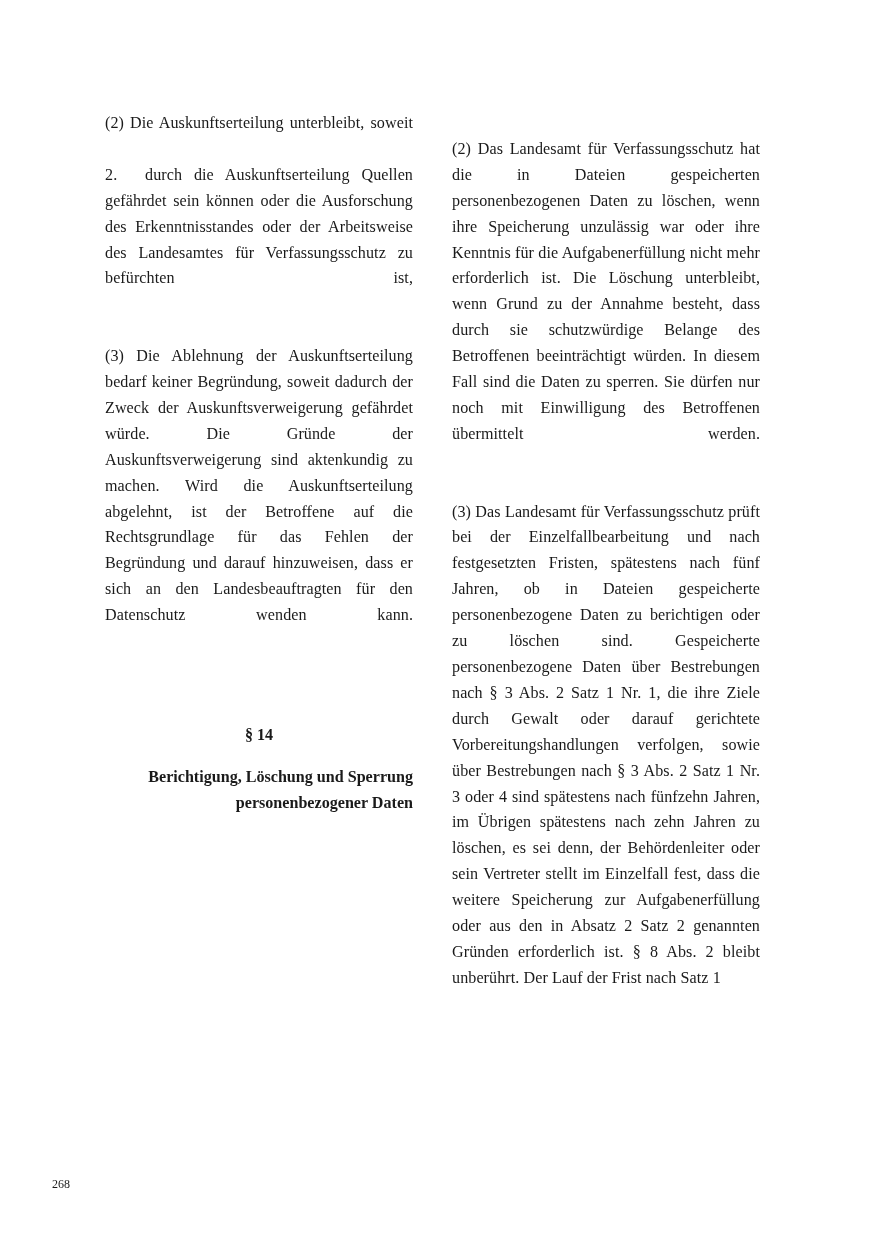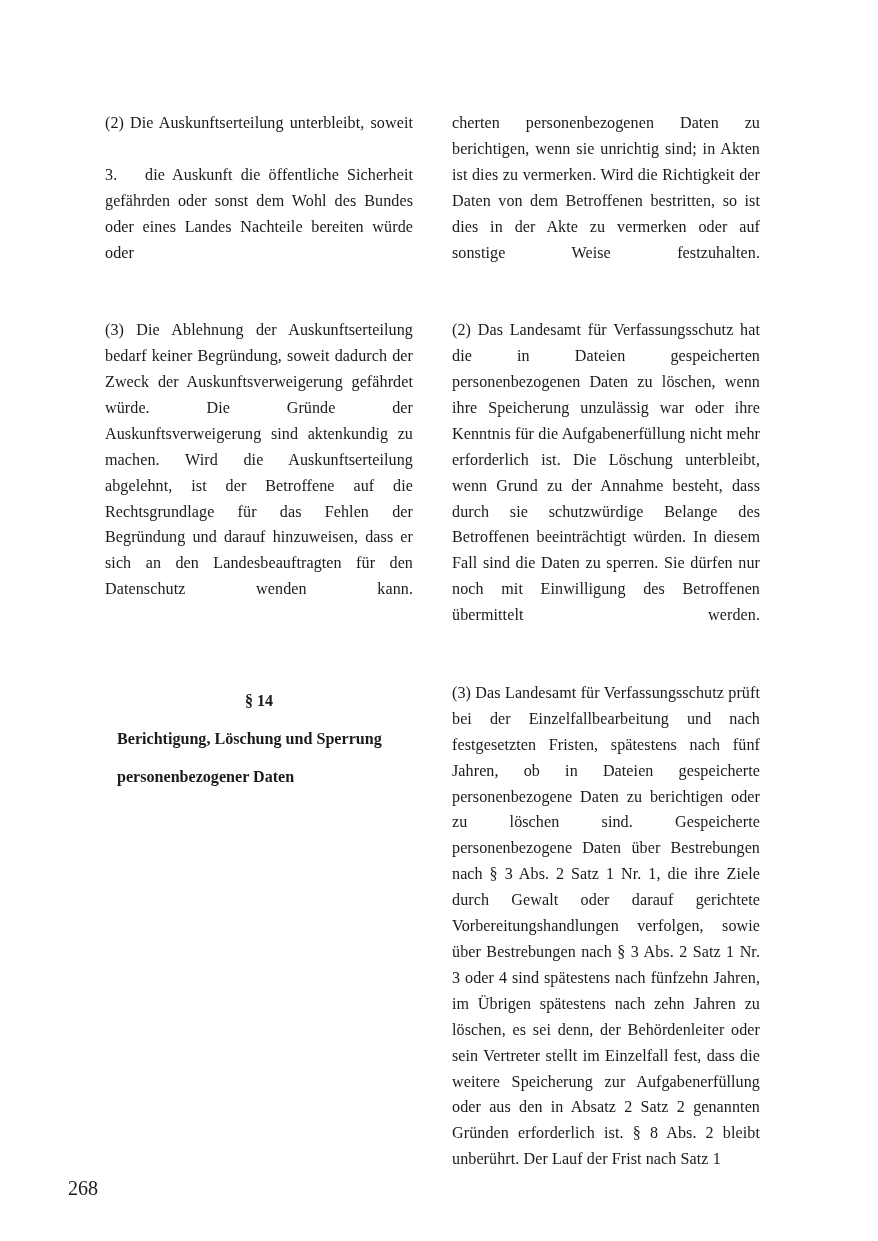--- a/index.html
+++ b/index.html
@@ -60,76 +60,75 @@
 
   .gap { height: 25.9px; }
 
   
   p.item .num {
     display: inline-block;
     width: 40px;
   }
 
   .heading {
-    margin: 8px;
+    margin: 16px;
     text-align: center;
     font-weight: bold;
     font-size: 16.1px;
     line-height: 25.9px;
   }
   .heading-sec {
-    margin: 12px;
-    text-align: left;
+    margin: 0;
+    text-align: right;
     font-weight: bold;
     font-size: 16.1px;
     line-height: 25.9px;
   }
 
   .folio {
     position: absolute;
-    left: 68px;
+    left: 52px;
     top: 1178px;
-    font-size: 20px;
+    font-size: 12px;
     line-height: 1;
     color: #1a1a1a;
   }
 </style>
 </head>
 <body>
 
 <div class="page">
 
   <div class="columns">
 
     <div class="col col-left">
 
       <p class="para">(2) Die Auskunftserteilung unterbleibt, soweit</p>
 
 
+      <p class="para item"><span class="num">2.</span><span>durch die Auskunftserteilung Quellen gefährdet sein können oder die Ausforschung des Erkenntnisstandes oder der Arbeitsweise des Landesamtes für Verfassungsschutz zu befürchten ist,</span></p>
 
-      <p class="para item"><span class="num">3.</span><span>die Auskunft die öffentliche Sicherheit gefährden oder sonst dem Wohl des Bundes oder eines Landes Nachteile bereiten würde oder</span></p>
 
 
 
       <div class="gap"></div>
 
       <p class="para">(3) Die Ablehnung der Auskunftserteilung bedarf keiner Begründung, soweit dadurch der Zweck der Auskunftsverweigerung gefährdet würde. Die Gründe der Auskunftsverweigerung sind aktenkundig zu machen. Wird die Auskunftserteilung abgelehnt, ist der Betroffene auf die Rechtsgrundlage für das Fehlen der Begründung und darauf hinzuweisen, dass er sich an den Landesbeauftragten für den Datenschutz wenden kann.</p>
 
       <div class="gap"></div>
       <div class="gap"></div>
 
       <p class="heading">§ 14</p>
       <p class="heading-sec">Berichtigung, Löschung und Sperrung</p>
       <p class="heading-sec">personenbezogener Daten</p>
 
     </div>
 
     <div class="col col-right">
 
-      <p class="para">cherten personenbezogenen Daten zu berichtigen, wenn sie unrichtig sind; in Akten ist dies zu vermerken. Wird die Richtigkeit der Daten von dem Betroffenen bestritten, so ist dies in der Akte zu vermerken oder auf sonstige Weise festzuhalten.</p>
 
       <div class="gap"></div>
 
       <p class="para">(2) Das Landesamt für Verfassungsschutz hat die in Dateien gespeicherten personenbezogenen Daten zu löschen, wenn ihre Speicherung unzulässig war oder ihre Kenntnis für die Aufgabenerfüllung nicht mehr erforderlich ist. Die Löschung unterbleibt, wenn Grund zu der Annahme besteht, dass durch sie schutzwürdige Belange des Betroffenen beeinträchtigt würden. In diesem Fall sind die Daten zu sperren. Sie dürfen nur noch mit Einwilligung des Betroffenen übermittelt werden.</p>
 
       <div class="gap"></div>
 
       <p class="para nostretch">(3) Das Landesamt für Verfassungsschutz prüft bei der Einzelfallbearbeitung und nach festgesetzten Fristen, spätestens nach fünf Jahren, ob in Dateien gespeicherte personenbezogene Daten zu berichtigen oder zu löschen sind. Gespeicherte personenbezogene Daten über Bestrebungen nach § 3 Abs. 2 Satz 1 Nr. 1, die ihre Ziele durch Gewalt oder darauf gerichtete Vorbereitungshandlungen verfolgen, sowie über Bestrebungen nach § 3 Abs. 2 Satz 1 Nr. 3 oder 4 sind spätestens nach fünfzehn Jahren, im Übrigen spätestens nach zehn Jahren zu löschen, es sei denn, der Behördenleiter oder sein Vertreter stellt im Einzelfall fest, dass die weitere Speicherung zur Aufgabenerfüllung oder aus den in Absatz 2 Satz 2 genannten Gründen erforderlich ist. § 8 Abs. 2 bleibt unberührt. Der Lauf der Frist nach Satz 1</p>
 
     </div>

